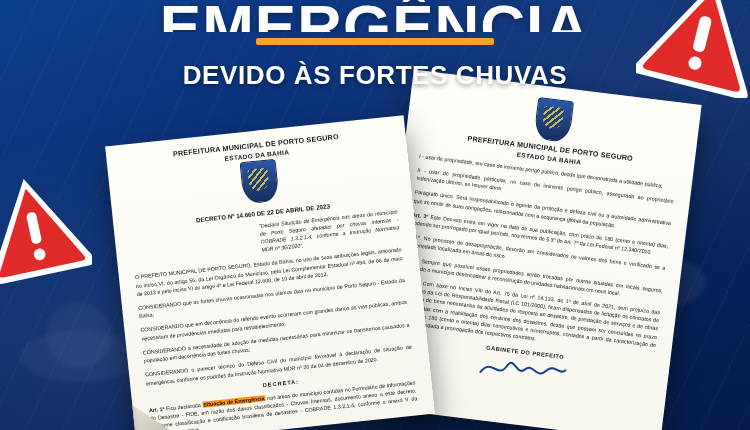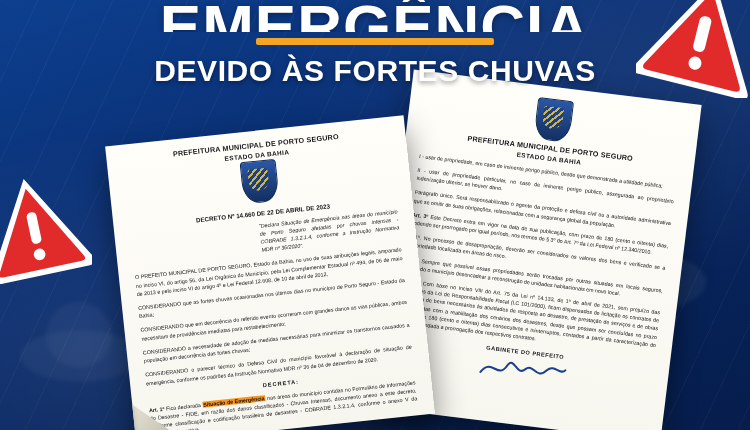--- a/index.html
+++ b/index.html
@@ -81,22 +81,22 @@
     height: 34px;
   }
   .headline-underline {
     width: 238px;
     height: 7px;
     background: #f5a524;
     margin: 6px auto 0 auto;
     border-radius: 2px;
   }
   .headline-sub {
-    margin-top: 9px;
-    font-size: 30px;
+    margin-top: 15px;
+    font-size: 26px;
     font-weight: bold;
     letter-spacing: 0.6px;
     color: #ffffff;
     text-transform: uppercase;
     text-shadow: 0 2px 5px rgba(0,0,0,0.4);
   }
 
   
   .sign {
     position: absolute;

